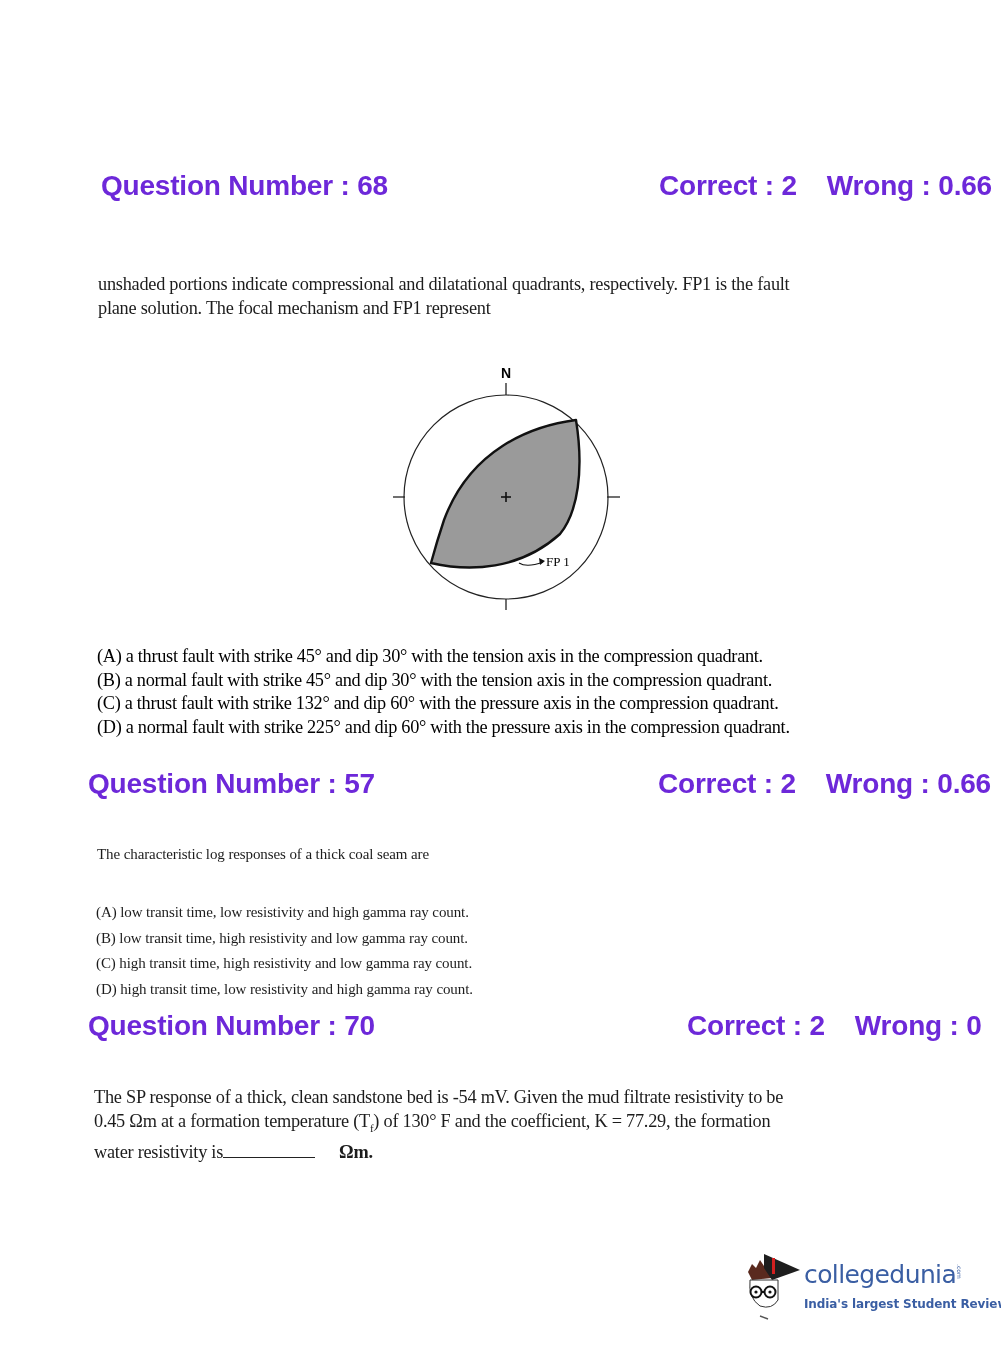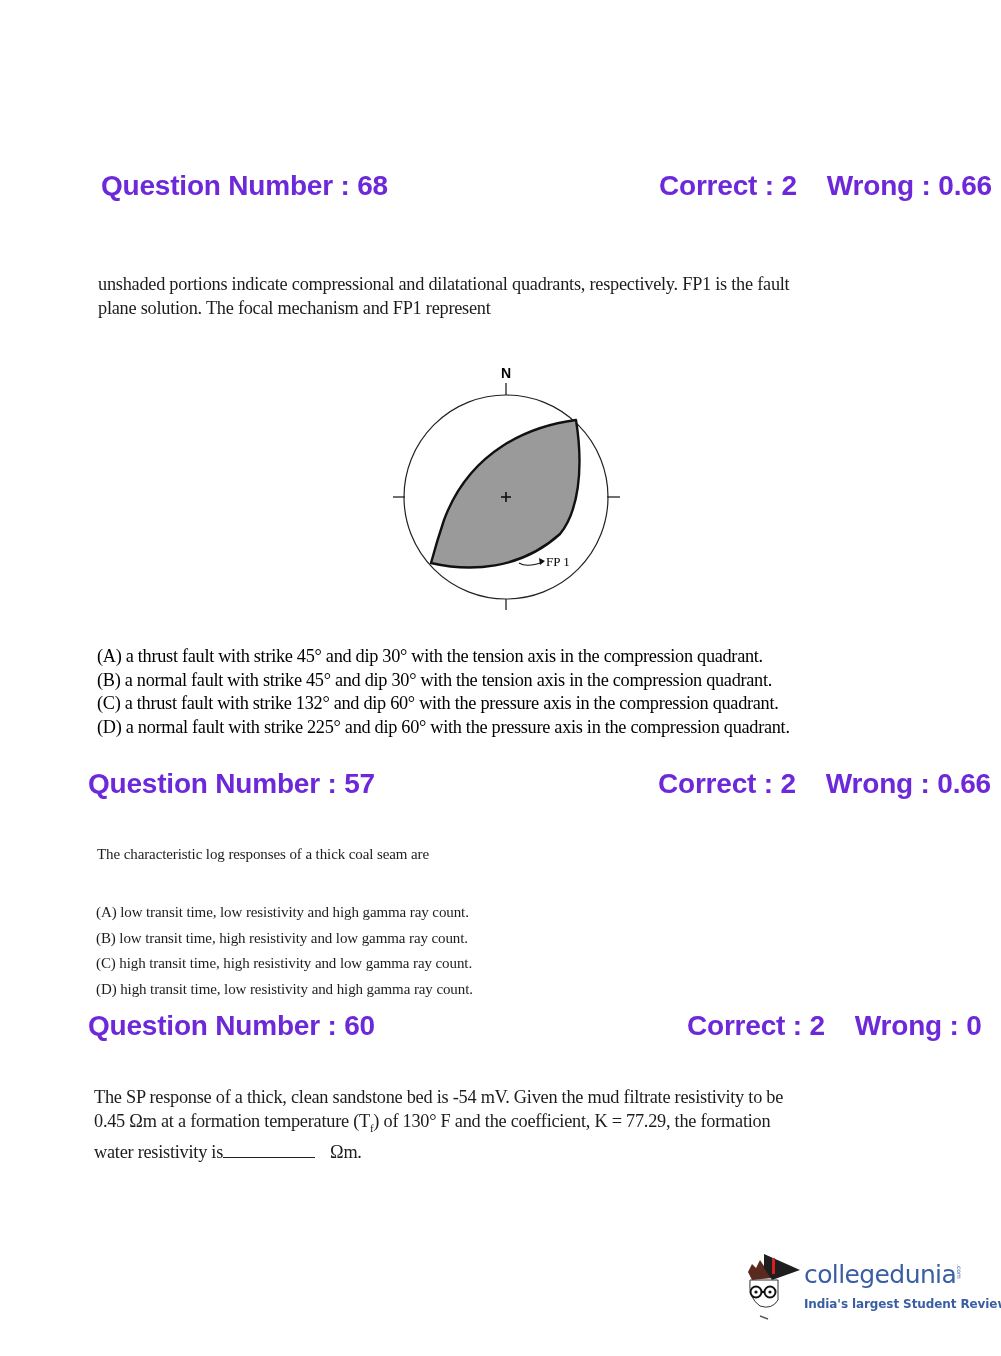--- a/index.html
+++ b/index.html
@@ -86,30 +86,30 @@
   <div>The characteristic log responses of a thick coal seam are</div>
 </div>
 <div class="opts2" style="left:96px; top:880px;margin-top:20px;">
   <div>(A) low transit time, low resistivity and high gamma ray count.</div>
   <div>(B) low transit time, high resistivity and low gamma ray count.</div>
   <div>(C) high transit time, high resistivity and low gamma ray count.</div>
   <div>(D) high transit time, low resistivity and high gamma ray count.</div>
 </div>
 
 <div class="qhead" style="left:88px; top:1010px;">
-  <span>Question Number : 60</span>
+  <span>Question Number : 70</span>
 </div>
 <div class="qhead" style="left:687px; top:1010px;">
   <span>Correct : 2</span><span class="marks-wrong">Wrong : 0</span>
 </div>
 
 <div class="para" style="left:94px; top:1085px; width:830px;">
   <div>The SP response of a thick, clean sandstone bed is -54 mV. Given the mud filtrate resistivity to be</div>
   <div><span>0.45 Ωm at a formation temperature (T</span><sub style="font-size:11px;">f</sub><span>) of 130° F and the coefficient, K = 77.29, the formation</span></div>
-  <div><span>water resistivity is</span><span class="blank"></span><span style="margin-left:15px;">Ωm.</span></div>
+  <div><span>water resistivity is</span><span class="blank"></span><span style="margin-left:24px;font-weight:bold;">Ωm.</span></div>
 </div>
 
 <div id="logo">
   <svg width="62" height="75" viewBox="0 0 62 75" style="position:absolute; left:0; top:0;">
 
     <path d="M6 22 L10 14 L14 18 L18 10 L22 16 L28 9 L32 14 L34 24 L30 28 L10 30 Z" fill="#5a2a1e"></path>
 
     <polygon points="22,4 58,20 30,30 22,18" fill="#1e1e1e"></polygon>
     <rect x="30" y="8" width="3" height="16" fill="#d32020"></rect>
 

